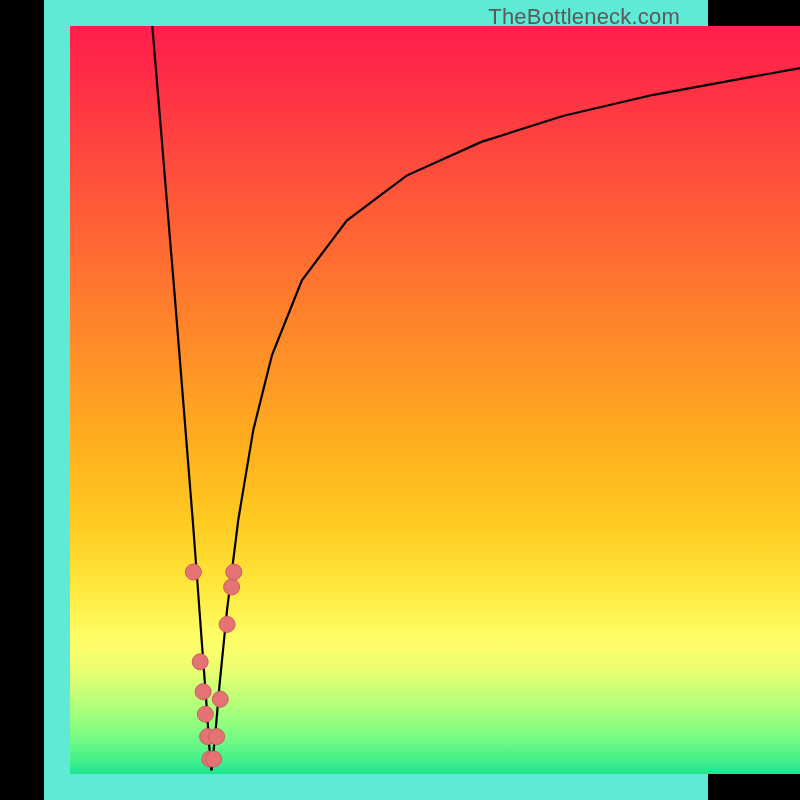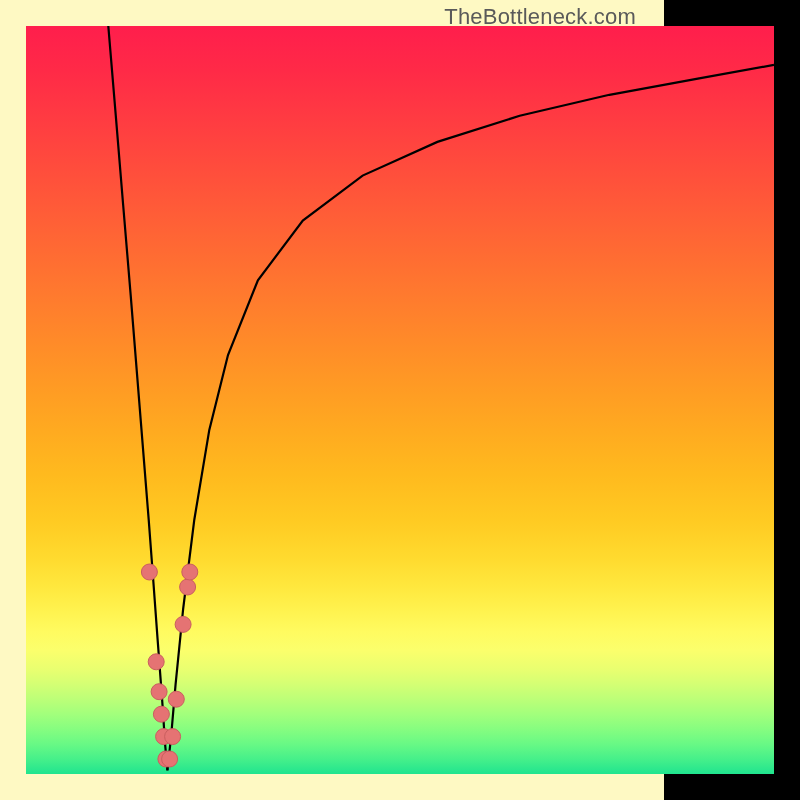--- a/index.html
+++ b/index.html
@@ -8,21 +8,22 @@
     width: 800px;
     height: 800px;
     overflow: hidden;
     background: #000;
     font-family: Arial, Helvetica, sans-serif;
   }
   .frame {
     position: relative;
     width: 664px;
     height: 800px;
-    background: #fef9c3;
+    background: #5eead4;
+    margin-left: 44px;
   }
   .plot-area {
     position: absolute;
     left: 26px;
     top: 26px;
     width: 748px;
     height: 748px;
     overflow: hidden;
   }
   .gradient-bg {

